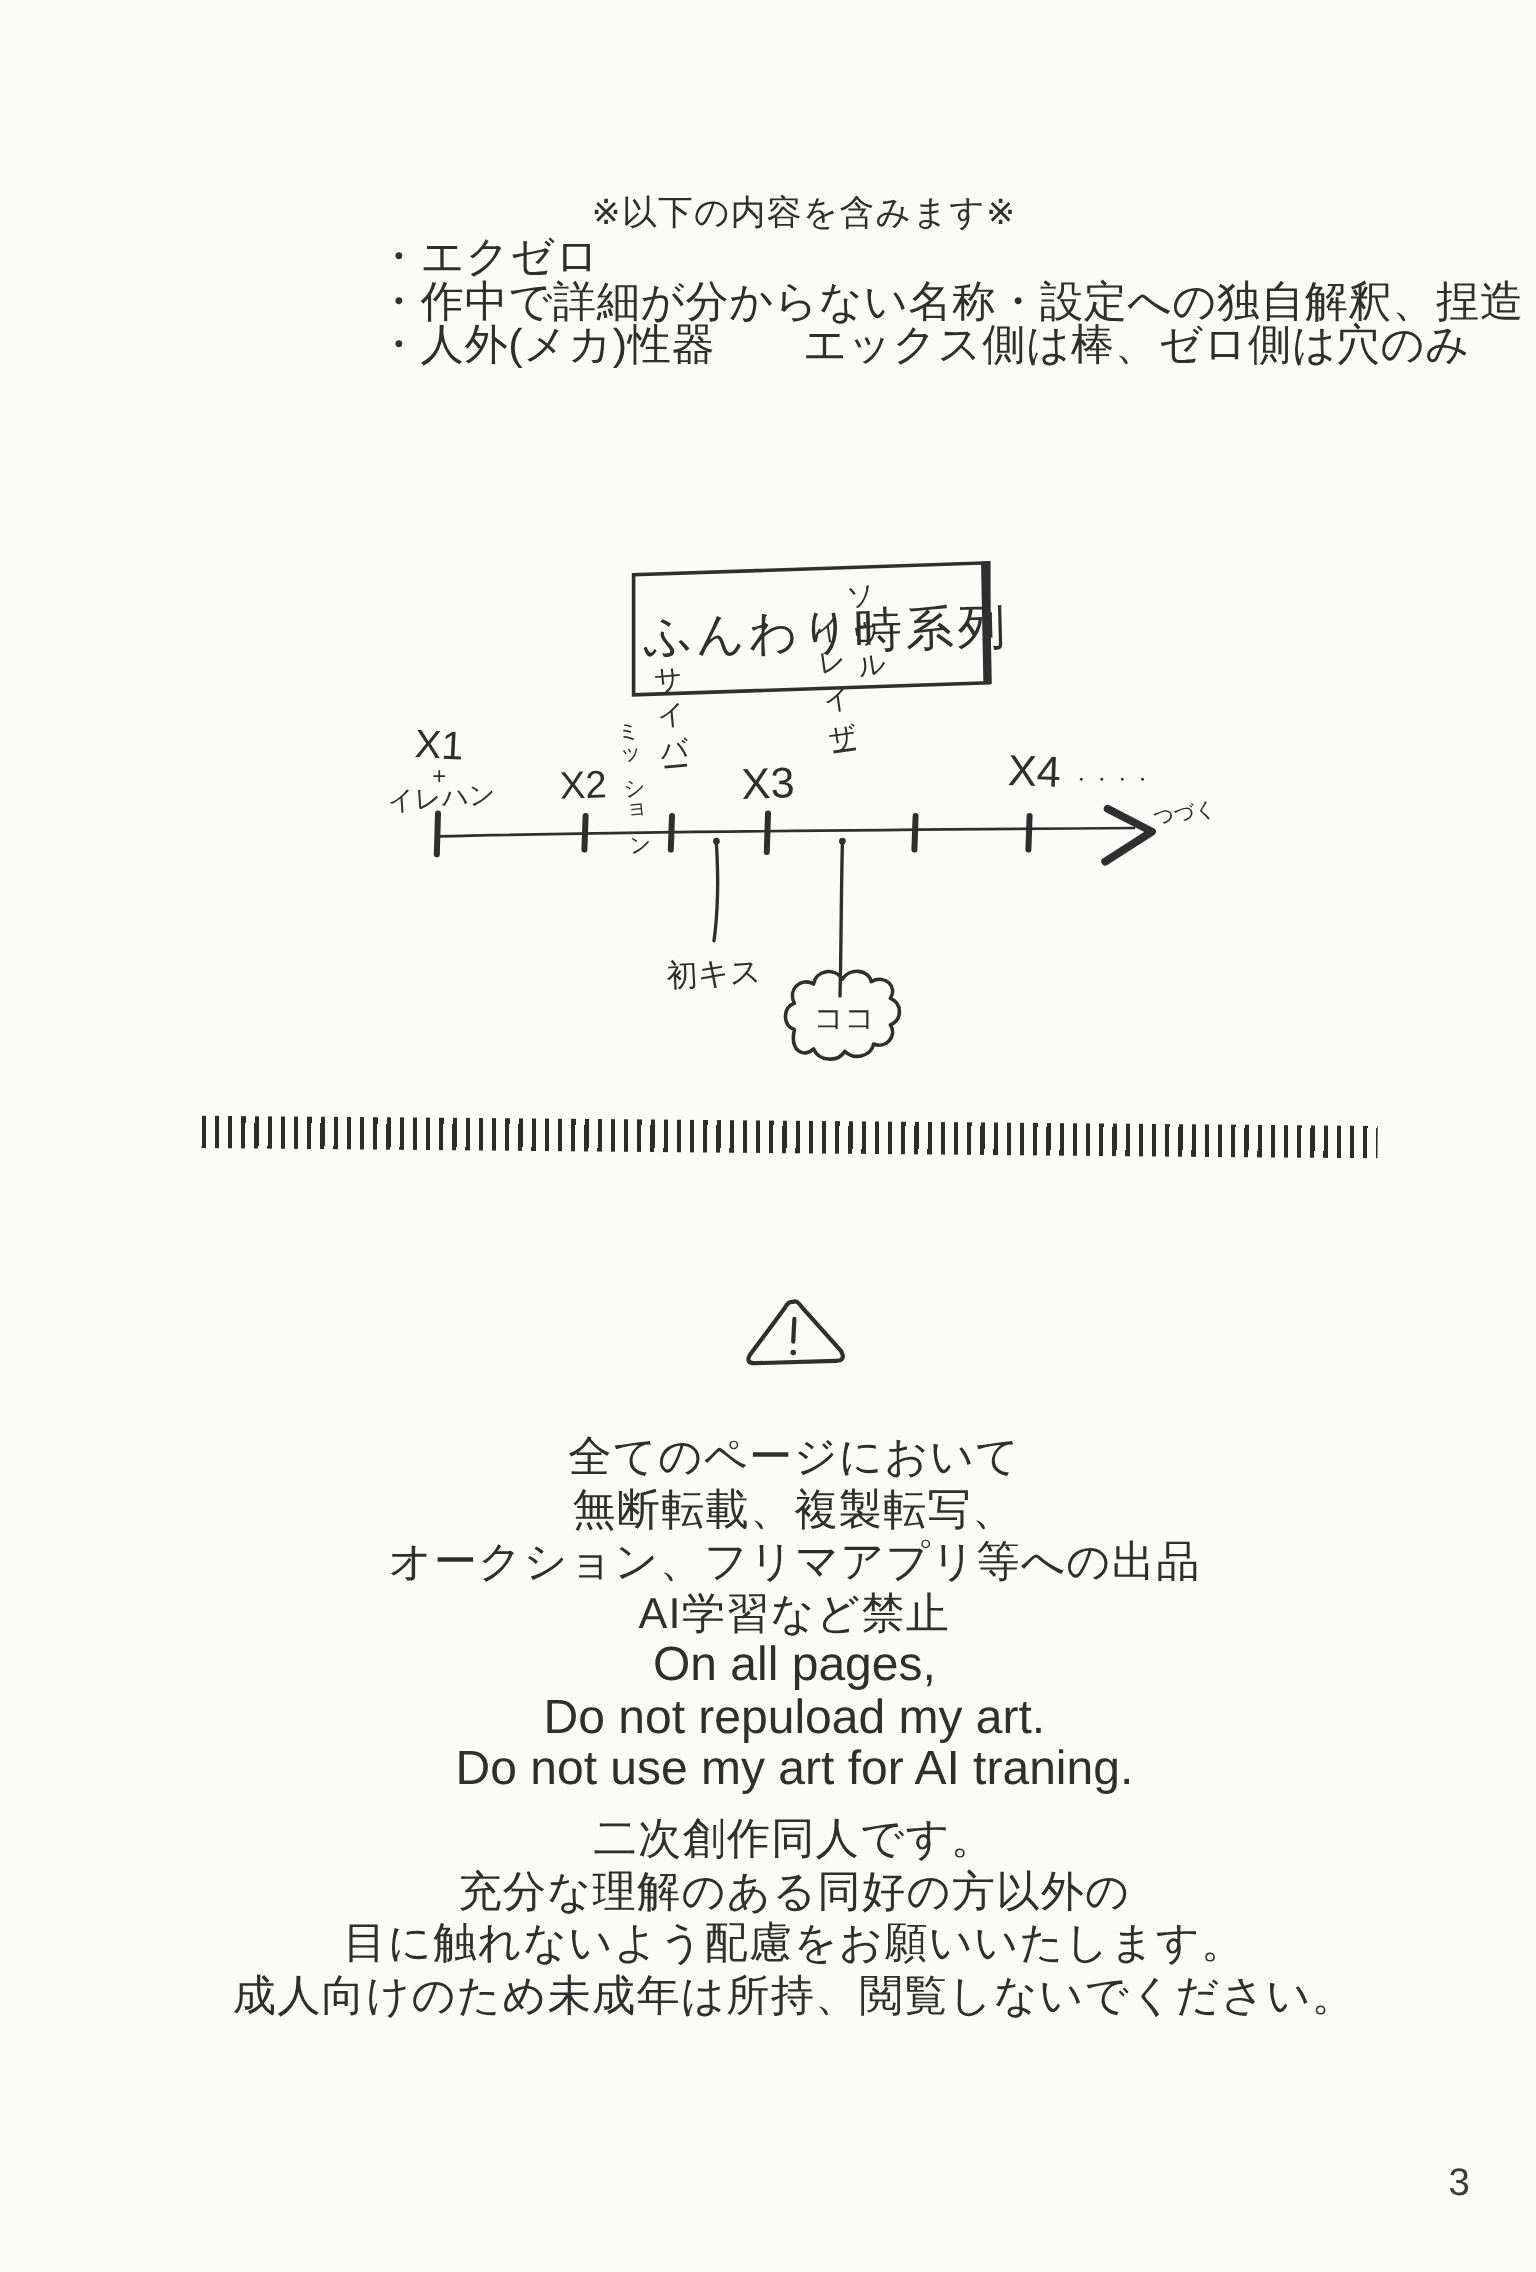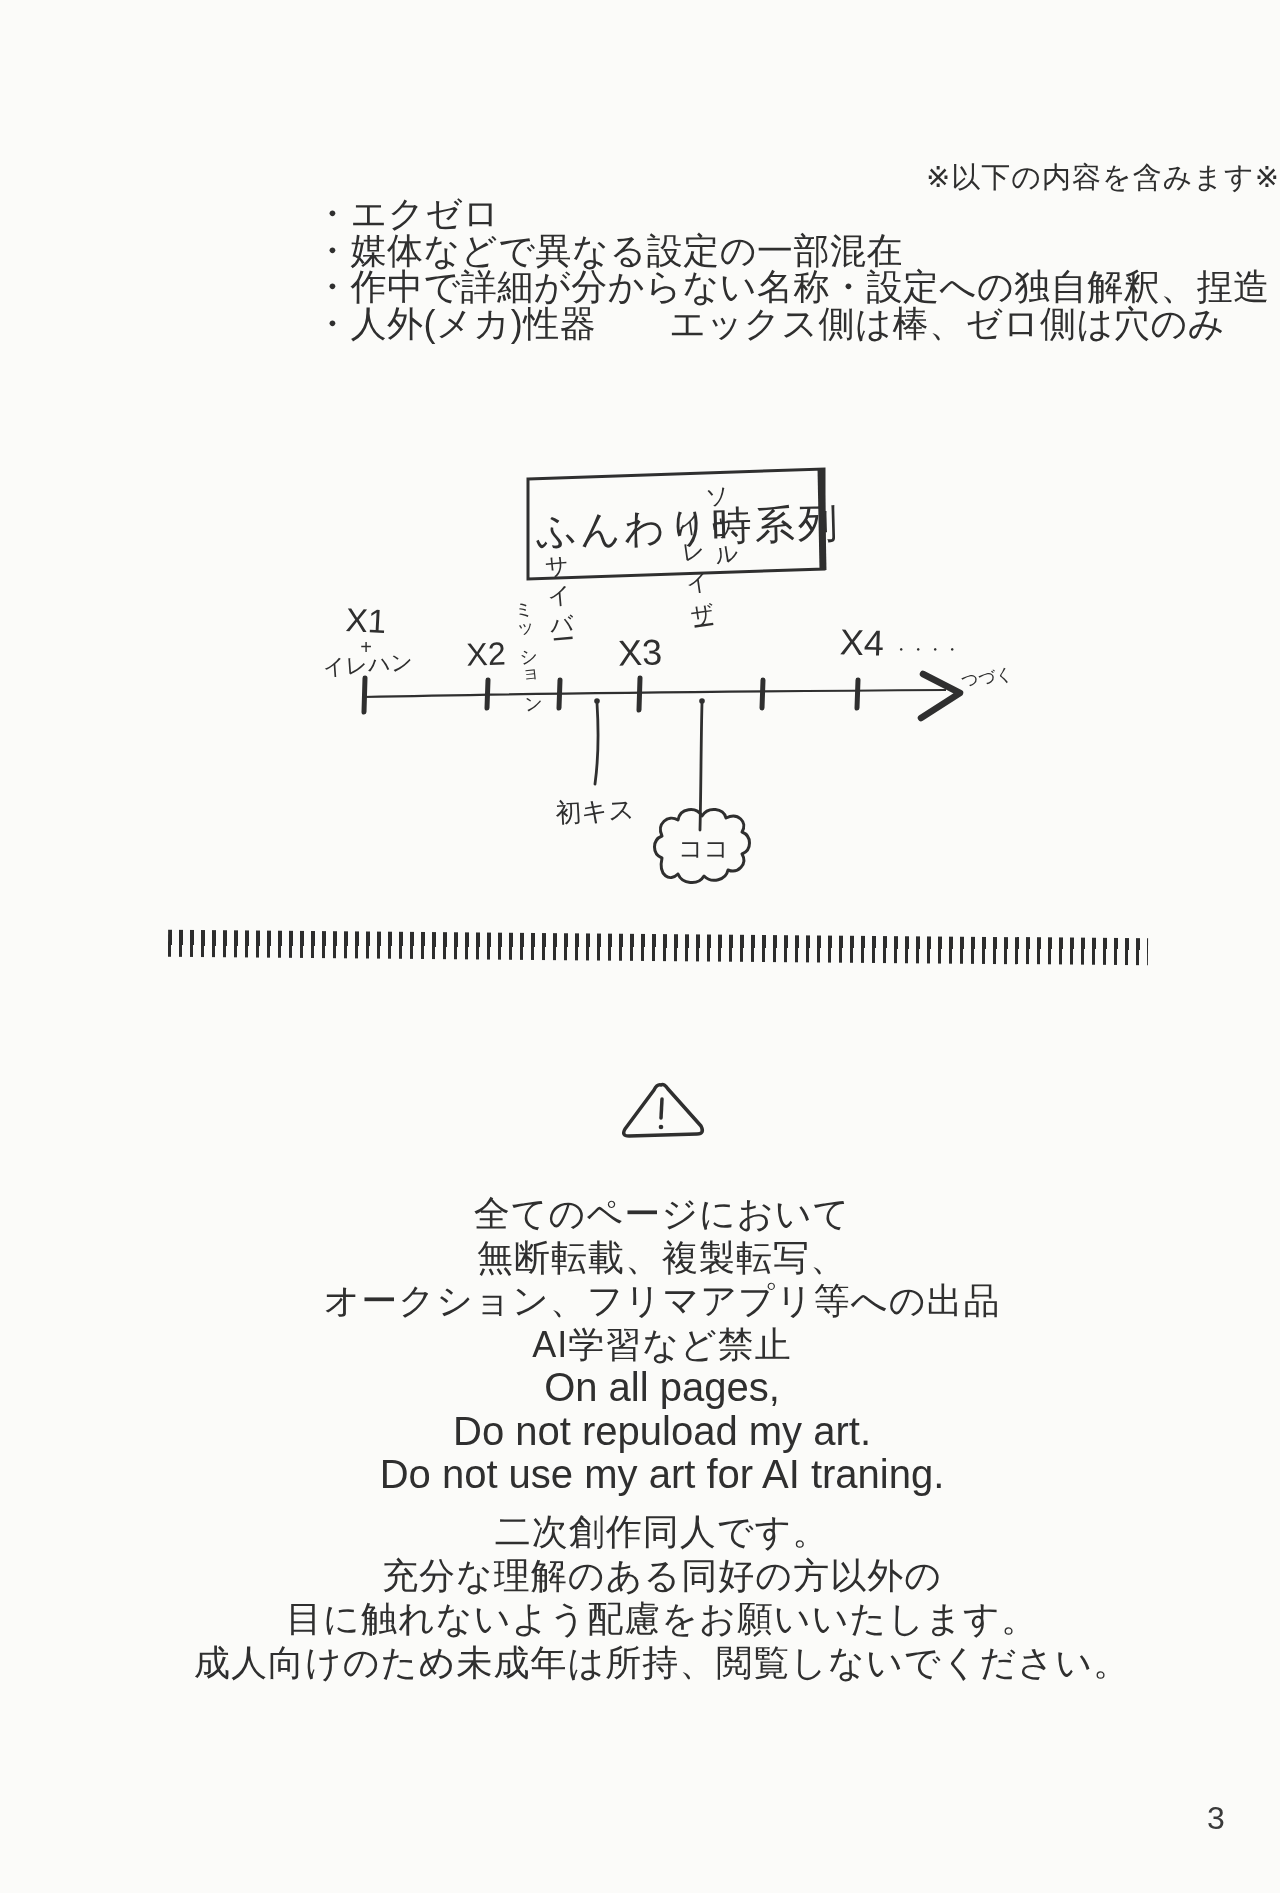--- a/index.html
+++ b/index.html
@@ -4,21 +4,21 @@
 <style>
   html,body{margin:0;padding:0;}
   body{
     width:1280px;height:1893px;position:relative;
     background:#fbfbf9;
     font-family:"Liberation Sans","DejaVu Sans",sans-serif;
     color:#2f2f2f;overflow:hidden;
   }
   .abs{position:absolute;}
   
-  .header{left:60px;top:158px;width:1220px;text-align:right;font-size:29px;letter-spacing:1px;}
+  .header{left:60px;top:158px;width:1220px;text-align:center;font-size:29px;letter-spacing:1px;}
   
   .notes{left:314px;top:196px;}
   .note-line{font-size:36px;line-height:36.6px;white-space:pre;letter-spacing:0.5px;}
   
   .timeline{left:140px;top:450px;width:900px;height:480px;}
   .timeline svg{position:absolute;left:0;top:0;}
   .tl-label{position:absolute;text-align:center;white-space:pre;}
   .tl-title{left:396px;top:50px;width:280px;height:54px;line-height:54px;font-size:40px;letter-spacing:3px;transform:rotate(-1.5deg);}
   .lbl-x1{left:198px;top:152px;width:56px;font-size:33px;transform:rotate(3deg);}
   .lbl-plus{left:212px;top:186px;width:28px;font-size:20px;}
@@ -55,21 +55,20 @@
 </style>
 </head>
 <body>
 
 <div>
 
   <div class="abs header">※以下の内容を含みます※</div>
 
   <div class="abs notes">
     <div class="note-line">・エクゼロ</div>
-    <div class="note-line">・媒体などで異なる設定の一部混在</div>
     <div class="note-line">・作中で詳細が分からない名称・設定への独自解釈、捏造</div>
     <div class="note-line">・人外(メカ)性器　　エックス側は棒、ゼロ側は穴のみ</div>
   </div>
 
   <div class="abs timeline">
     <svg width="900" height="480" viewBox="0 0 900 480">
 
       <polygon class="ink-stroke" points="388,29 684,19 684,119 388,129" stroke-width="3"></polygon>
       <line class="ink-stroke" x1="681" y1="18" x2="683" y2="120" stroke-width="7"></line>
 

